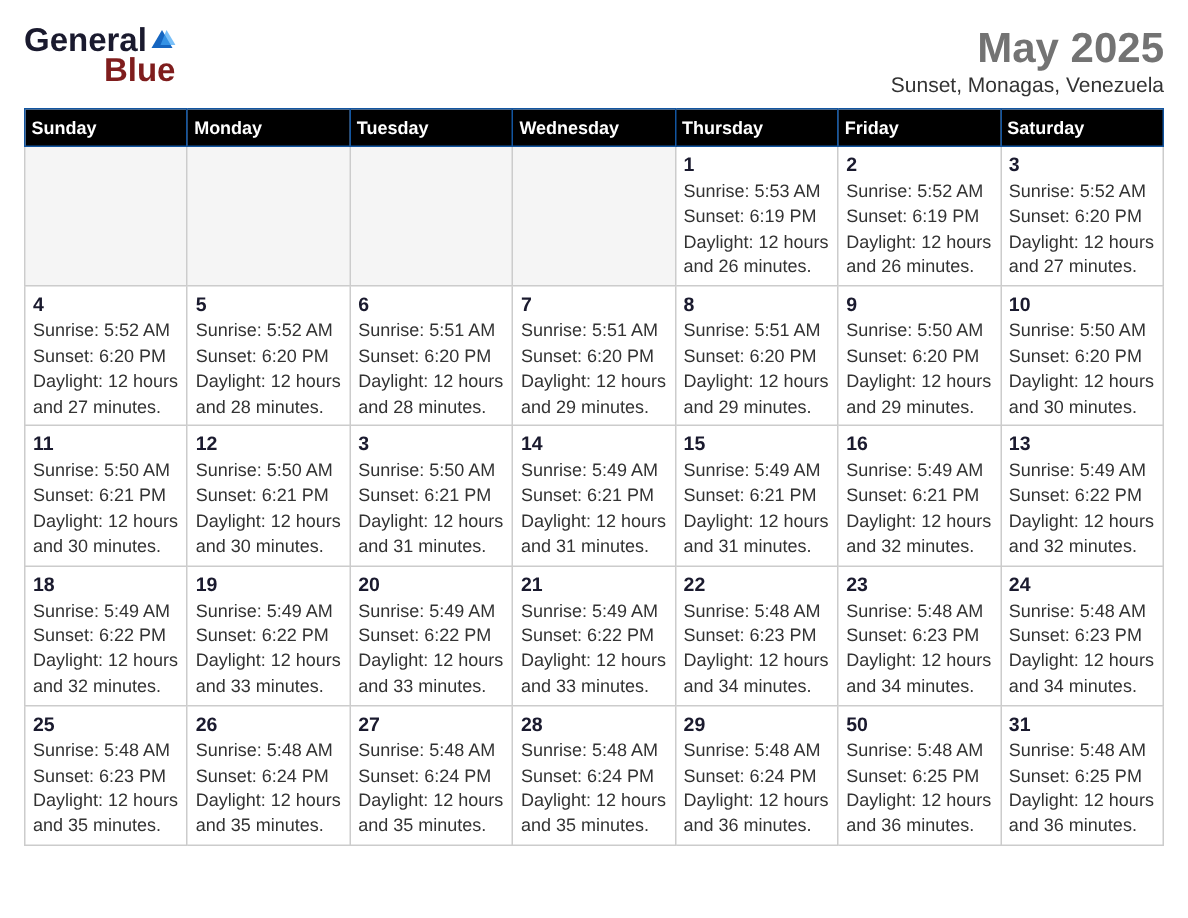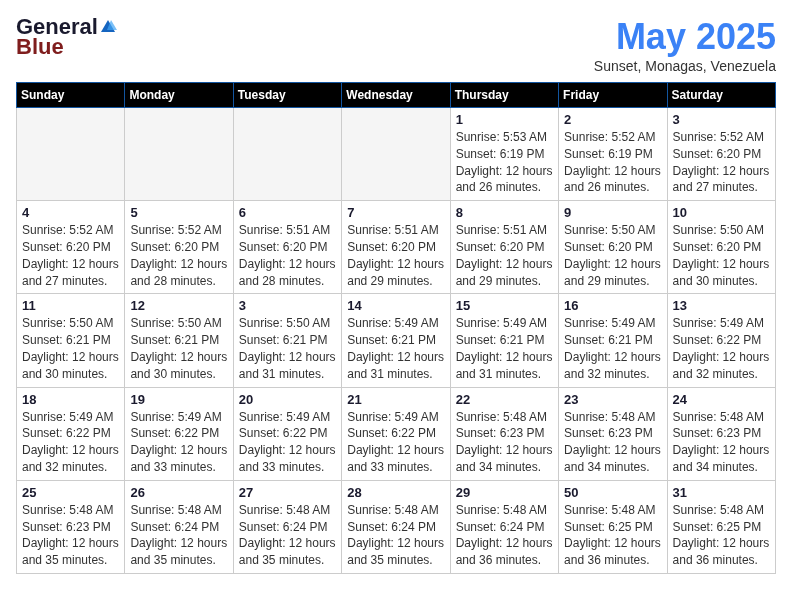--- a/index.html
+++ b/index.html
@@ -12,40 +12,41 @@
     }
     .header {
       display: flex;
       justify-content: space-between;
       align-items: flex-start;
       margin-bottom: 8px;
     }
     .logo {
       display: flex;
       align-items: center;
+      text-align: right;
     }
     .logo-text {
       font-size: 22px;
       font-weight: bold;
       line-height: 1;
     }
     .logo-general { color: #1a1a2e; }
     .logo-blue { color: #7f1d1d; }
     .logo-icon {
       width: 18px;
       height: 18px;
       margin-left: 1px;
     }
     .title-block {
       text-align: right;
     }
     .month-year {
-      font-size: 36px;
+      font-size: 28px;
       font-weight: bold;
-      color: #3b82f6;
+      color: #737373;
     }
     .location {
       font-size: 14px;
       color: #333;
     }
     .calendar {
       width: 100%;
       border-collapse: collapse;
       border: 1px solid #ccc;
     }

